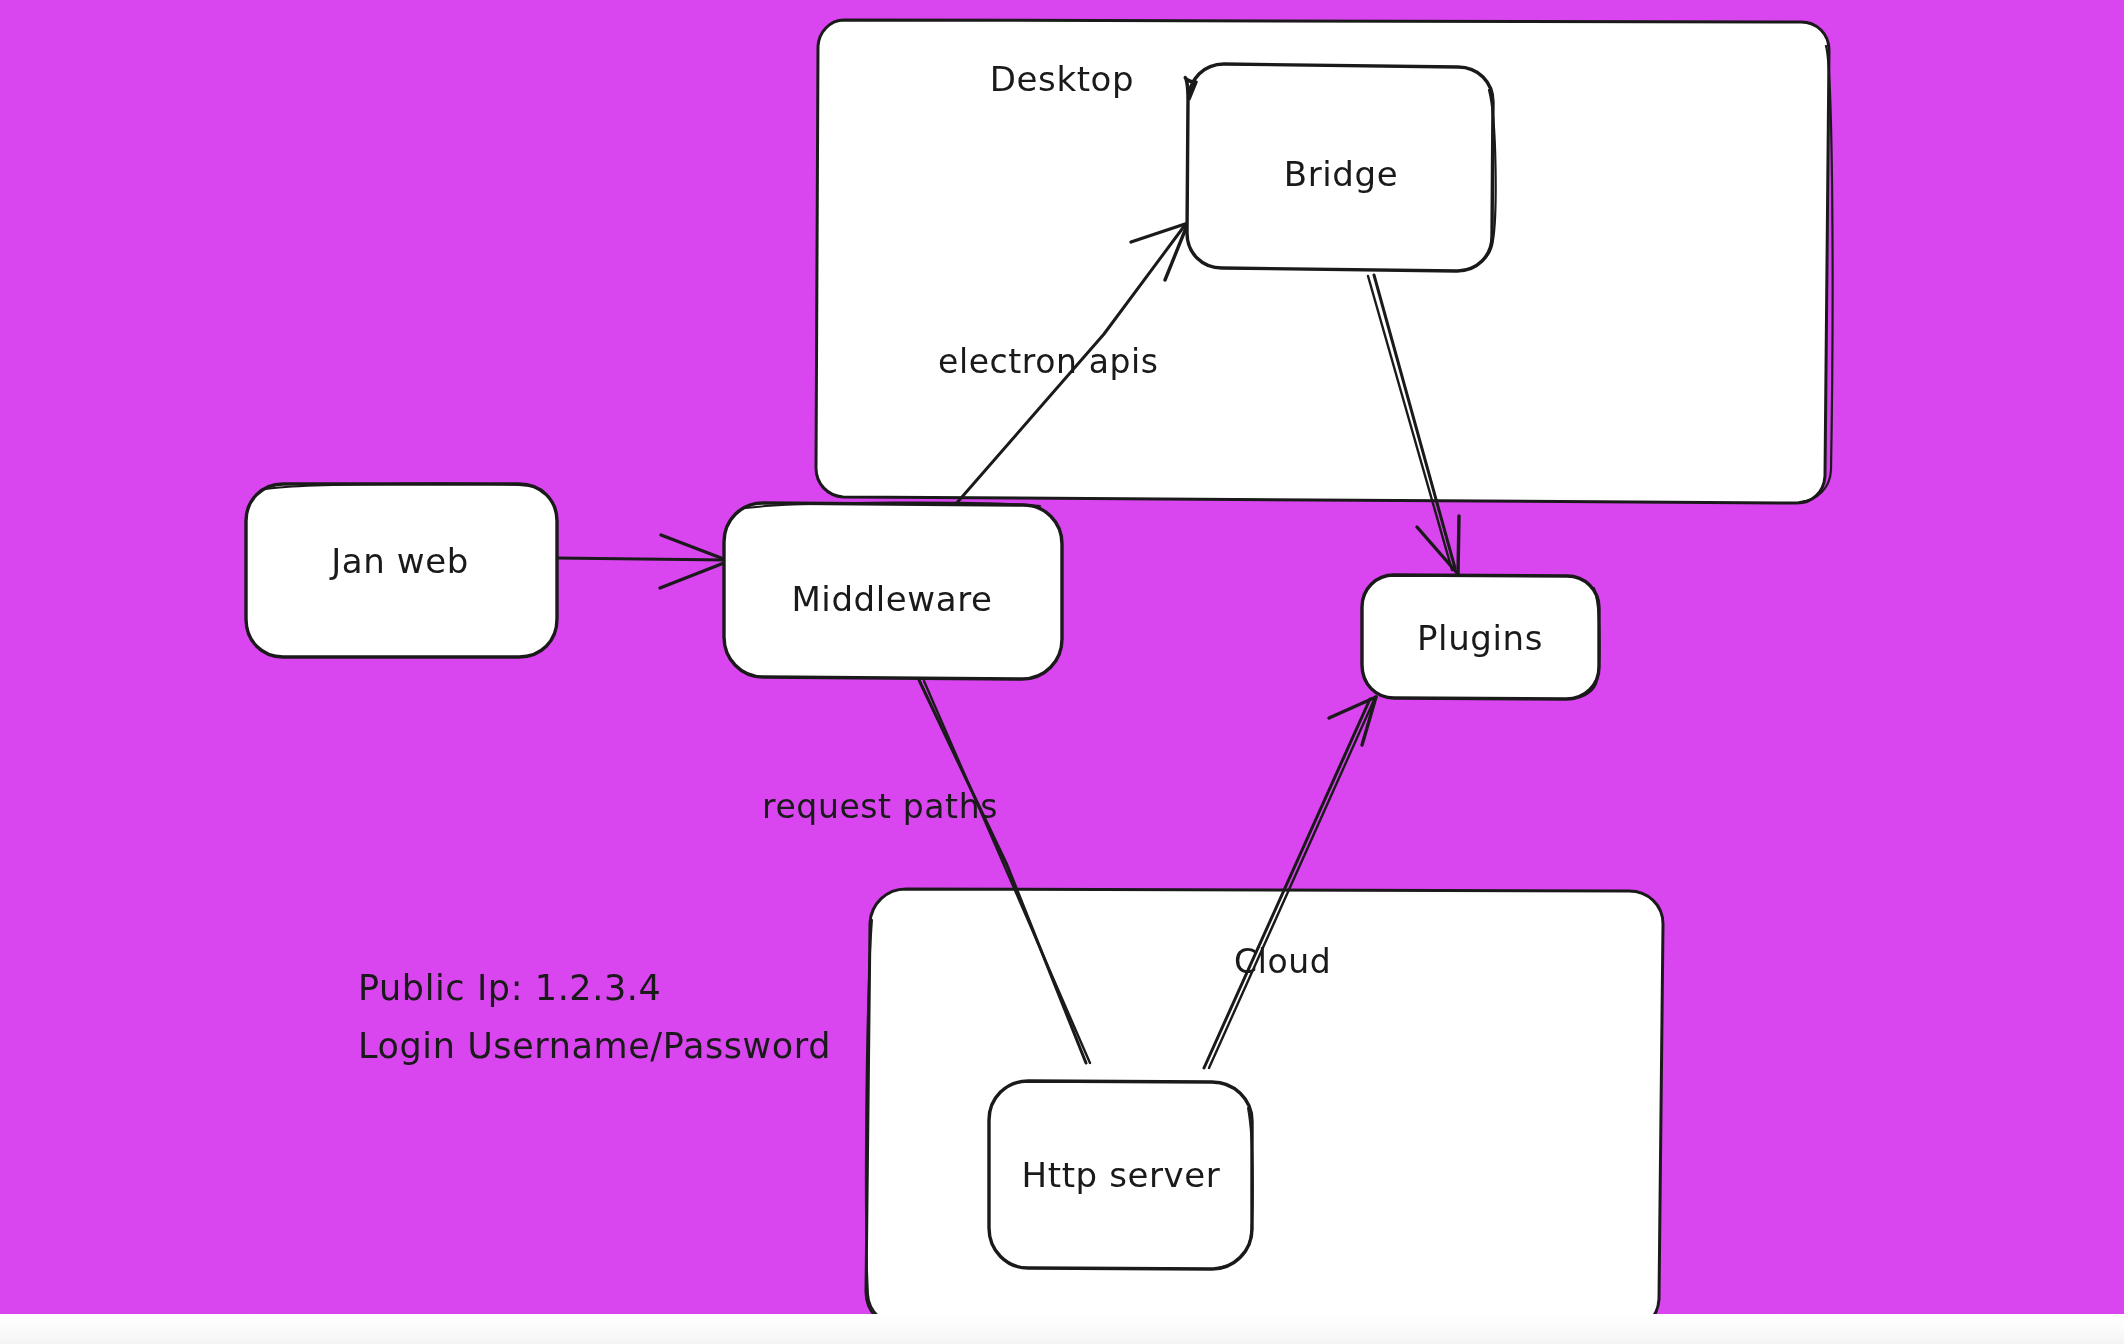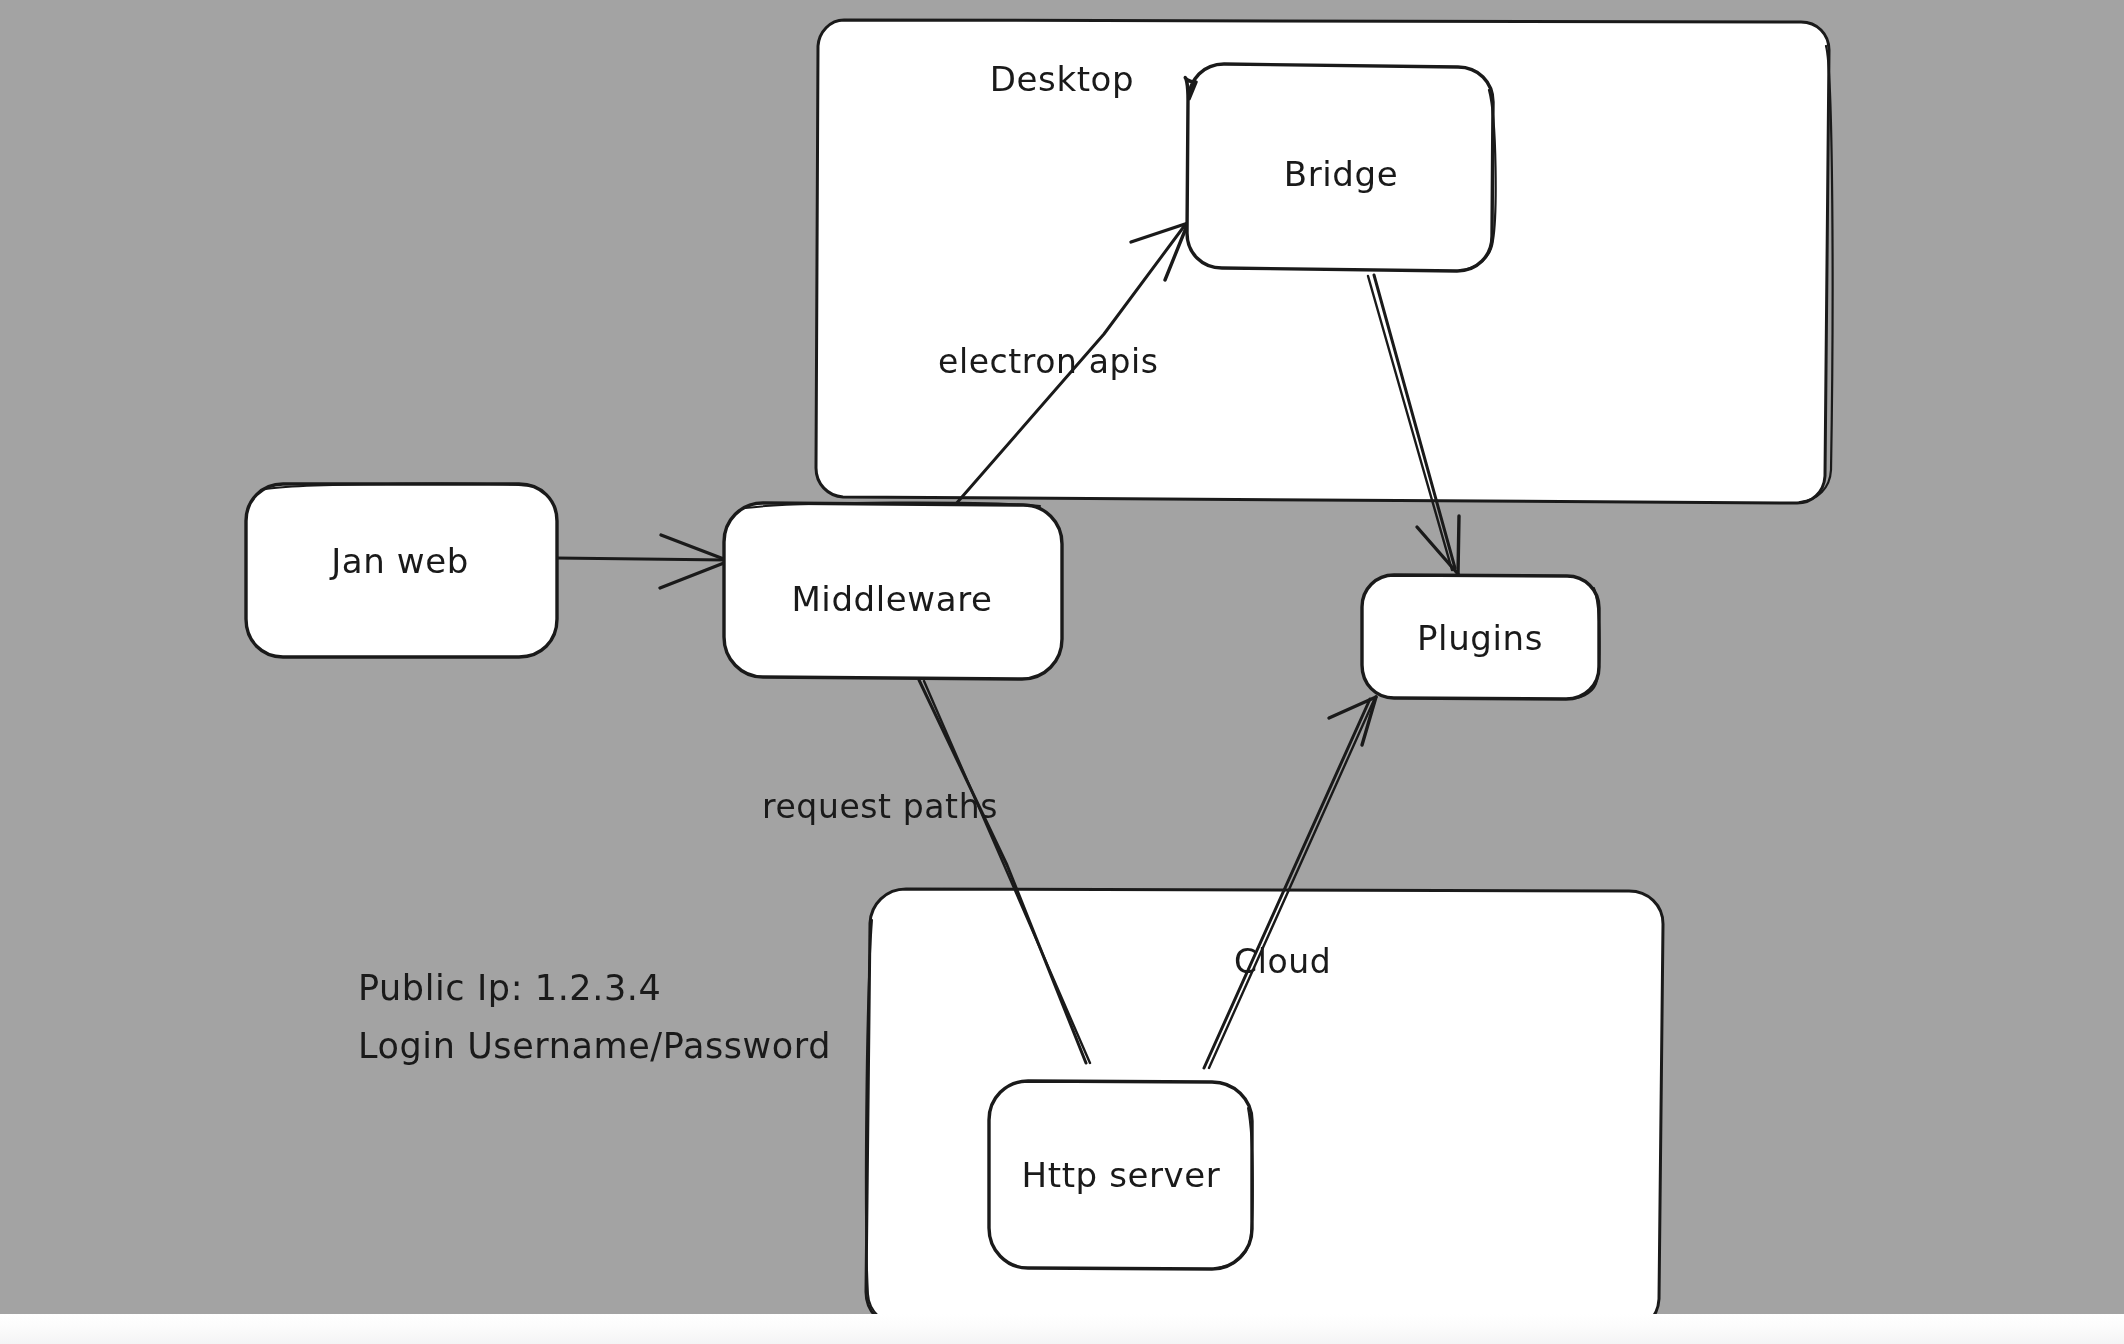--- a/index.html
+++ b/index.html
@@ -8,21 +8,21 @@
     padding: 0;
     background: #ffffff;
     width: 2124px;
     height: 1344px;
     overflow: hidden;
   }
   #canvas-root {
     position: relative;
     width: 2124px;
     height: 1344px;
-    background: #a3a3a3;
+    background: #d946ef;
     font-family: "DejaVu Sans", sans-serif;
   }
   #bottom-band {
     position: absolute;
     left: 0;
     bottom: 0;
     width: 2124px;
     height: 30px;
     background: linear-gradient(to bottom, #ffffff 0%, #fcfcfc 40%, #f4f4f5 100%);
     pointer-events: none;

